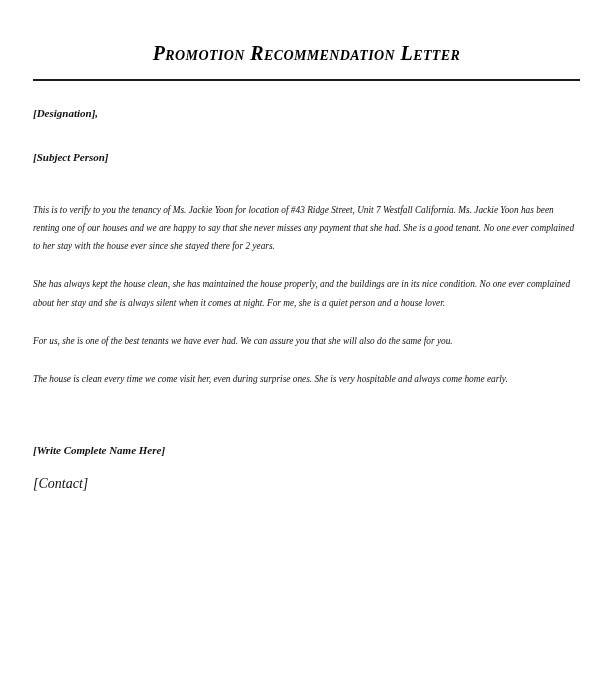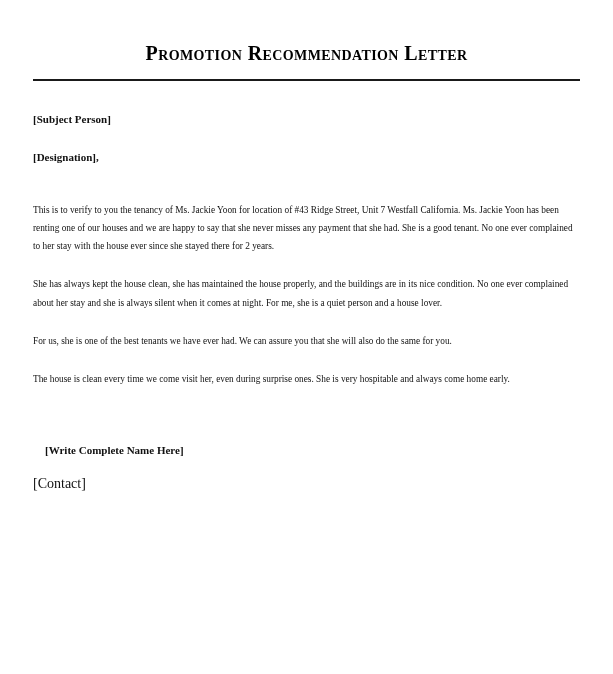--- a/index.html
+++ b/index.html
@@ -13,20 +13,21 @@
     font-family: "Liberation Serif", serif;
     color: #000000;
     overflow: hidden;
   }
   .page {
     position: relative;
     width: 508px;
     height: 674px;
     box-sizing: border-box;
     background: #ffffff;
+    font-style: italic;
   }
   .content {
     position: absolute;
     left: 33px;
     top: 0;
     width: 547px;
   }
   .title {
     text-align: center;
     font-family: "Liberation Serif", serif;
@@ -69,39 +70,38 @@
   .signoff {
     font-size: 9.3px;
     margin-top: 22px;
     color: #111;
   }
   .closing-name {
     font-size: 11px;
     font-weight: bold;
     margin-top: 56px;
     color: #111;
-    margin-left: 12px;
   }
   .contact {
     font-size: 14px;
     margin-top: 20px;
     color: #111;
   }
 </style>
 </head>
 <body>
 
 <div class="page">
   <div class="content">
 
     <h1 class="title">Promotion Recommendation Letter</h1>
     <hr class="rule">
 
+    <div class="field">[Designation],</div>
     <div class="field first">[Subject Person]</div>
-    <div class="field">[Designation],</div>
 
 
 
     <p class="para">This is to verify to you the tenancy of Ms. Jackie Yoon for location of #43 Ridge Street, Unit 7 Westfall California. Ms. Jackie Yoon has been renting one of our houses and we are happy to say that she never misses any payment that she had. She is a good tenant. No one ever complained to her stay with the house ever since she stayed there for 2 years.</p>
     <p class="para tight">She has always kept the house clean, she has maintained the house properly, and the buildings are in its nice condition. No one ever complained about her stay and she is always silent when it comes at night. For me, she is a quiet person and a house lover.</p>
     <p class="para tight">For us, she is one of the best tenants we have ever had. We can assure you that she will also do the same for you.</p>
     <p class="para tight">The house is clean every time we come visit her, even during surprise ones. She is very hospitable and always come home early.</p>
 
     <div class="closing-name">[Write Complete Name Here]</div>
     <div class="contact">[Contact]</div>

